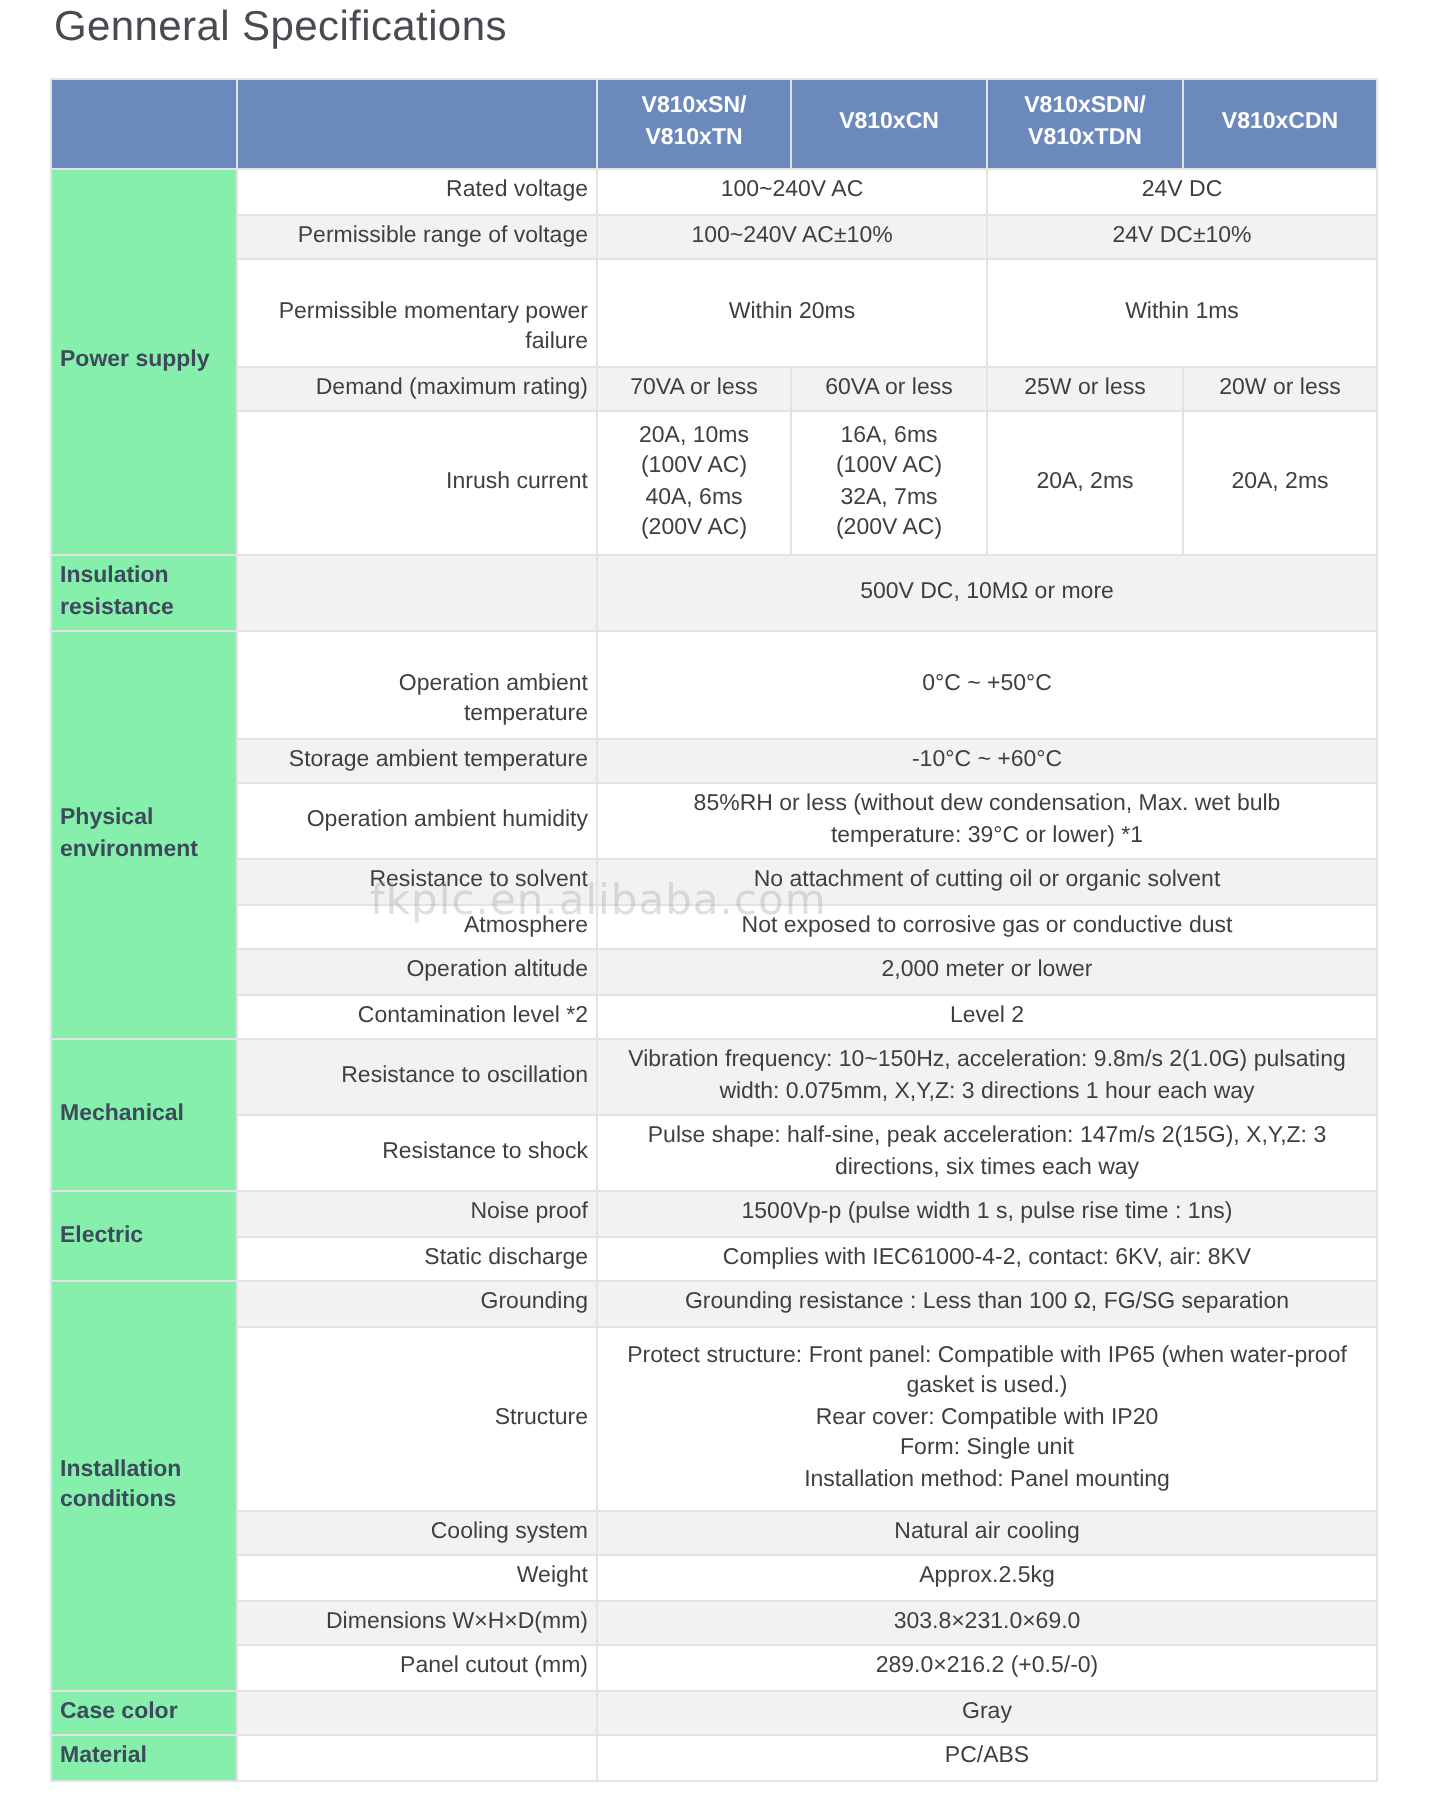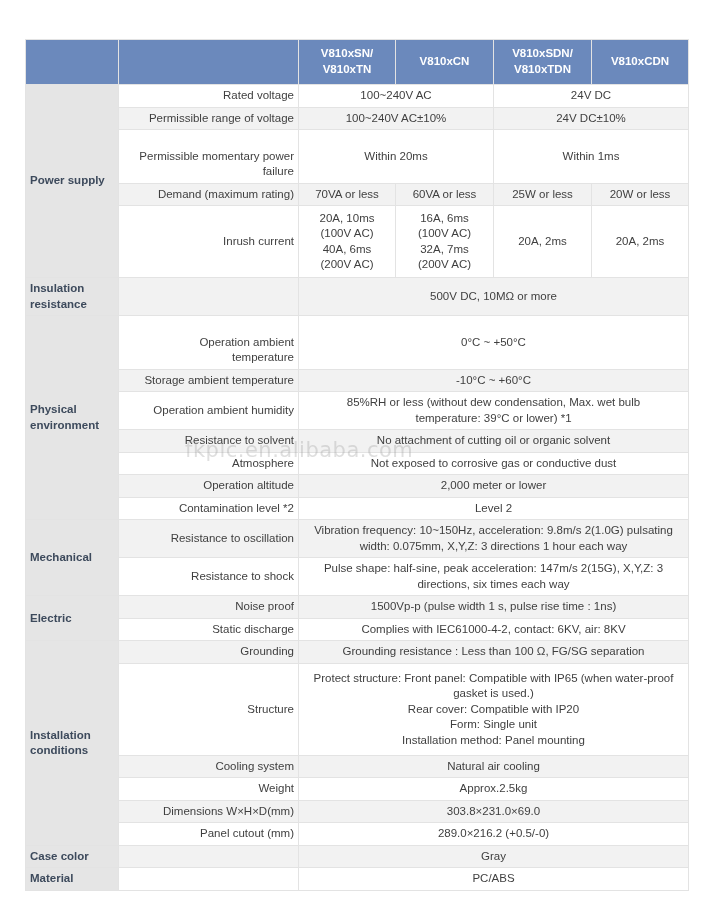--- a/index.html
+++ b/index.html
@@ -50,21 +50,21 @@
     font-size:11.5px;
     text-align:center;
     height:38px;
     border:1px solid #ffffff;
     border-bottom:1px solid #e3e3e3;
   }
   thead th.blank{background:#6b89bc;}
 
   
   td.cat{
-    background:#e5e5e5;
+    background:#86efac;
     color:#3d4a5c;
     font-weight:bold;
     font-size:11.5px;
     text-align:left;
     padding-left:10px;
     border-right:1px solid #ffffff;
     border-top:1px solid #ffffff;
     border-bottom:1px solid #ffffff;
     border-left:1px solid #e3e3e3;
   }
@@ -83,20 +83,21 @@
   }
 
   tr.odd td.item,tr.odd td.val{background:#ffffff;}
   tr.even td.item,tr.even td.val{background:#f2f2f2;}
 </style>
 </head>
 <body>
 
 <div class="page">
 
+  <div class="page-title">Genneral Specifications</div>
 
   <div class="watermark">fkplc.en.alibaba.com</div>
 
   <table class="spec">
     <colgroup>
       <col style="width:93px">
       <col style="width:180px">
       <col style="width:97px">
       <col style="width:98px">
       <col style="width:98px">

